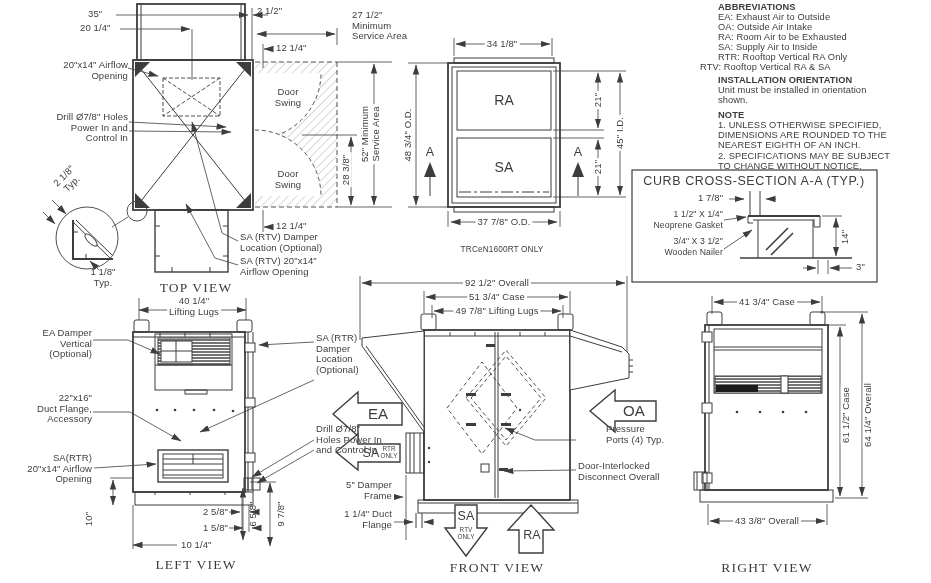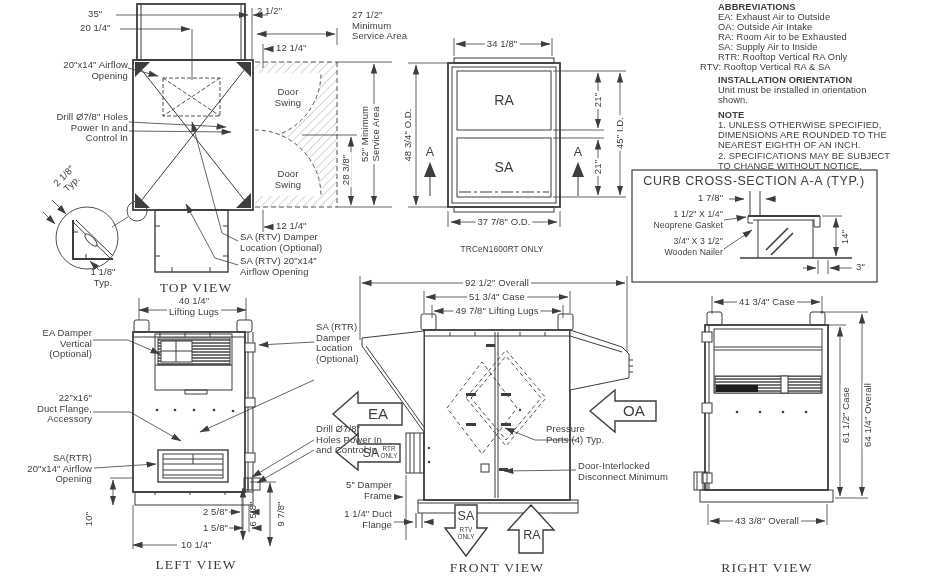--- a/index.html
+++ b/index.html
@@ -444,21 +444,21 @@
 Lifting Lugs</span>
 <span class="lbl r" style="left:17px;top:328px;width:75px">EA Damper
 Vertical
 (Optional)</span>
 <span class="lbl r" style="left:17px;top:393px;width:75px">22"x16"
 Duct Flange,
 Accessory</span>
 <span class="lbl r" style="left:2px;top:453px;width:90px">SA(RTR)
 20"x14" Airflow
 Opening</span>
-<span class="lbl" style="left:316px;top:322px">SA (RTR)
+<span class="lbl" style="left:316px;top:333px">SA (RTR)
 Damper
 Location
 (Optional)</span>
 <span class="lbl" style="left:316px;top:424px">Drill Ø7/8"
 Holes Power In
 and Control In</span>
 <span class="lbl rot" style="left:89px;top:519px">10"</span>
 <span class="lbl r" style="left:193px;top:507px;width:35px">2 5/8"</span>
 <span class="lbl r" style="left:193px;top:523px;width:35px">1 5/8"</span>
 <span class="lbl" style="left:181px;top:540px">10 1/4"</span>
@@ -467,24 +467,24 @@
 <span class="lbl ctr t" style="left:196px;top:565px">LEFT VIEW</span>
 
 <span class="lbl ctr bg" style="left:497px;top:283px">92 1/2" Overall</span>
 <span class="lbl ctr bg" style="left:497px;top:297px">51 3/4" Case</span>
 <span class="lbl ctr bg" style="left:497px;top:311px">49 7/8" Lifting Lugs</span>
 <span class="lbl ctr" style="left:378px;top:414px;font-size:15px">EA</span>
 <span class="lbl ctr" style="left:634px;top:411px;font-size:15px">OA</span>
 <span class="lbl ctr md" style="left:371px;top:453px">SA</span>
 <span class="lbl ctr sm" style="left:389px;top:453px">RTR
 ONLY</span>
-<span class="lbl" style="left:546px;top:424px">Pressure
+<span class="lbl" style="left:606px;top:424px">Pressure
 Ports (4) Typ.</span>
 <span class="lbl" style="left:578px;top:461px">Door-Interlocked
-Disconnect Minimum</span>
+Disconnect Overall</span>
 <span class="lbl r" style="left:332px;top:480px;width:60px">5" Damper
 Frame</span>
 <span class="lbl r" style="left:332px;top:509px;width:60px">1 1/4" Duct
 Flange</span>
 <span class="lbl ctr md" style="left:466px;top:516px">SA</span>
 <span class="lbl ctr sm" style="left:466px;top:534px">RTV
 ONLY</span>
 <span class="lbl ctr md" style="left:532px;top:535px">RA</span>
 <span class="lbl ctr t" style="left:497px;top:568px">FRONT VIEW</span>
 

